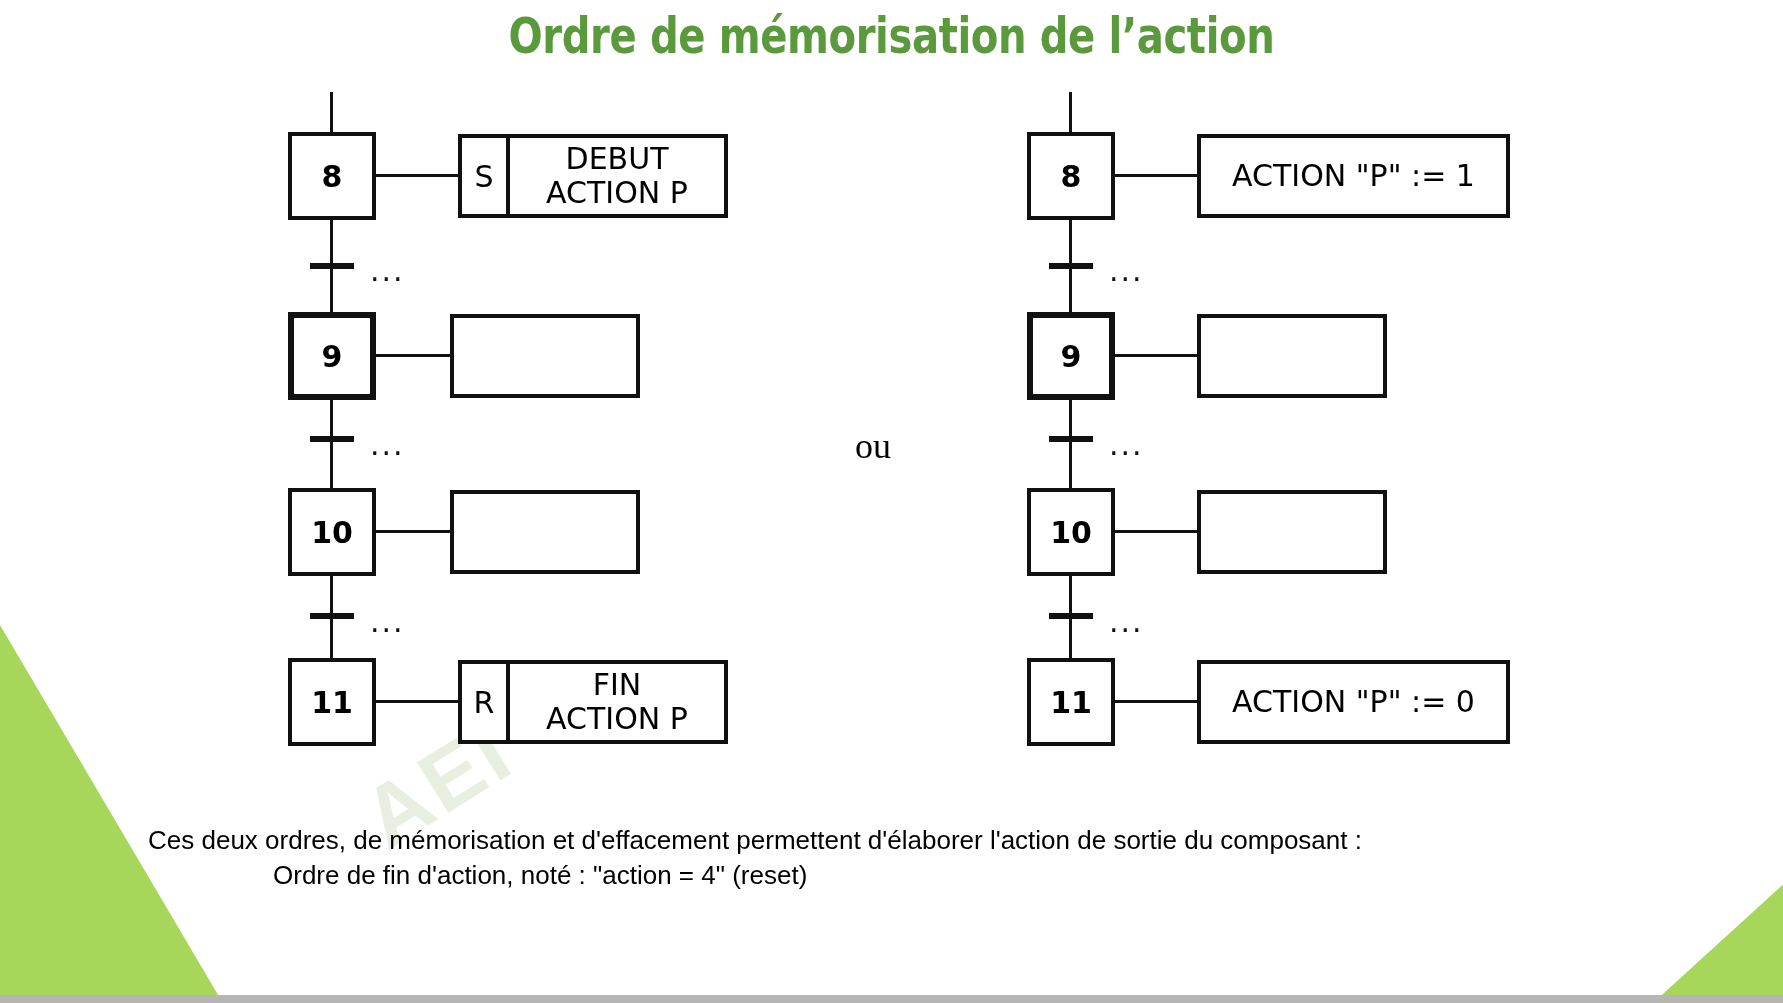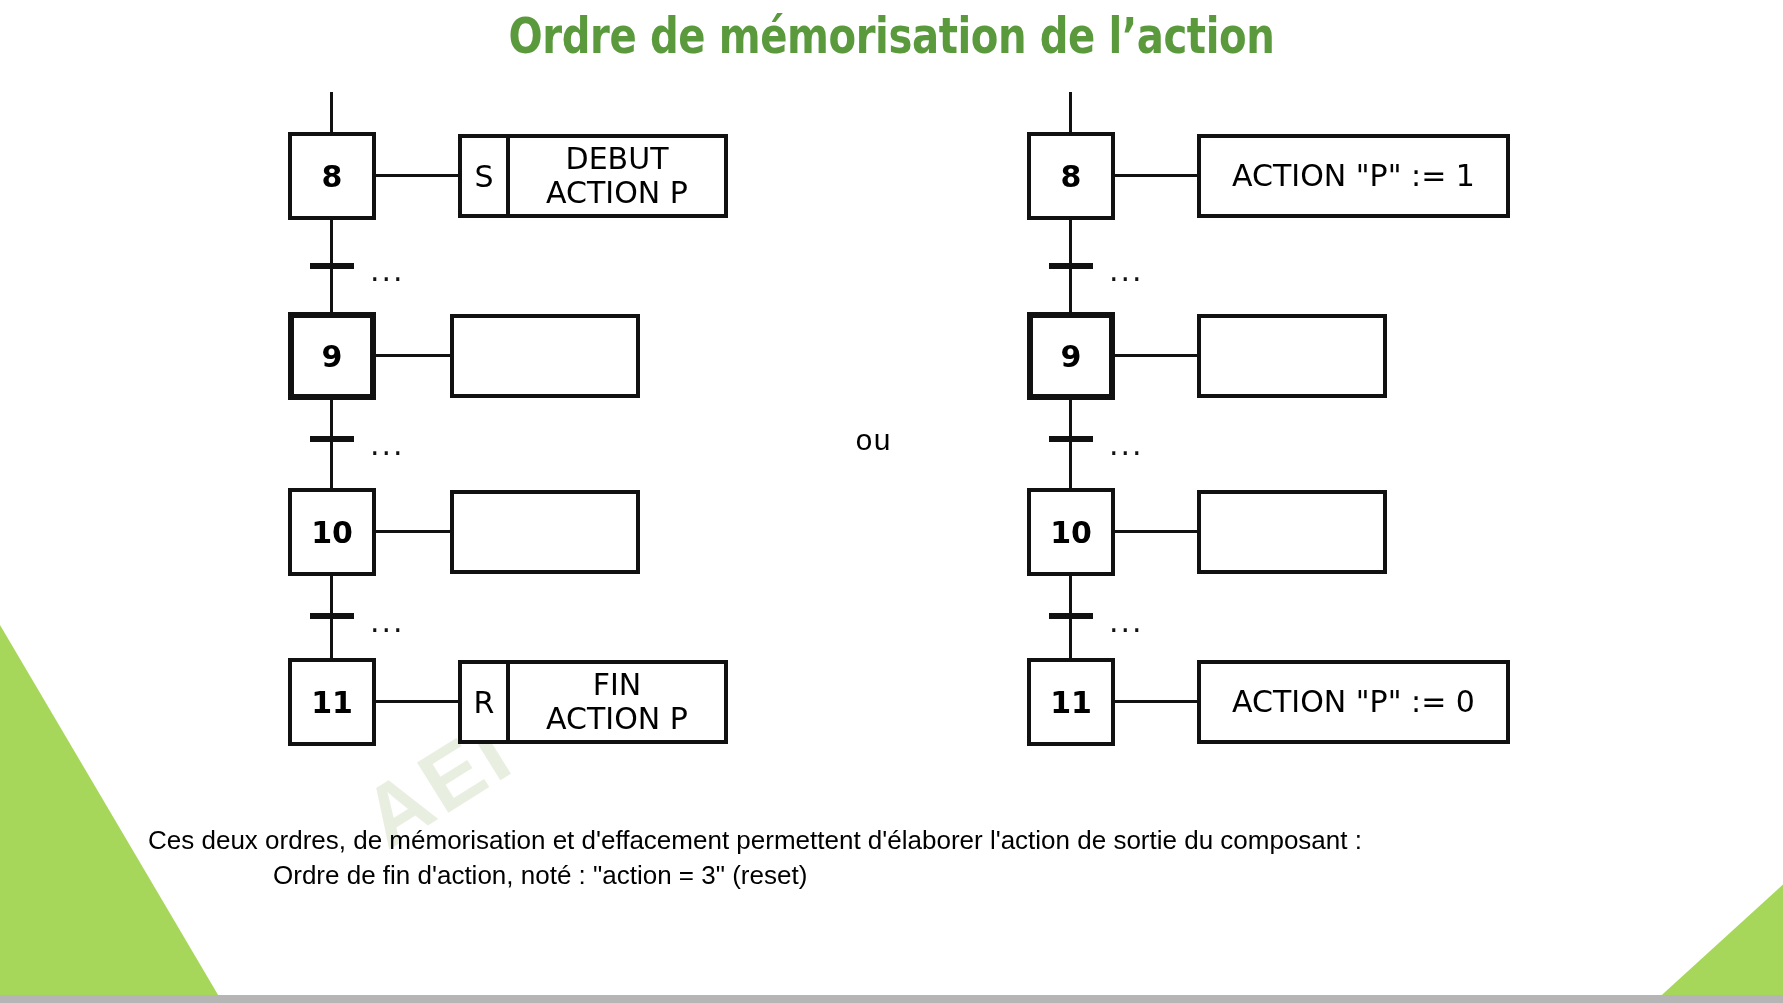--- a/index.html
+++ b/index.html
@@ -144,23 +144,23 @@
   }
   .action-text.single {
     justify-content: center;
   }
 
   
   .ou {
     position: absolute;
     left: 855px;
     top: 425px;
-    font-size: 30px;
-    color: #000;
-    font-family: Liberation Mono, monospace;
+    font-size: 36px;
+    color: #000;
+    font-family: Liberation Serif, serif;
   }
 
   
   .para {
     position: absolute;
     left: 148px;
     top: 825px;
     color: #000;
     font-family: Liberation Sans, sans-serif;
     font-size: 26px;
@@ -290,16 +290,16 @@
       <span>11</span>
     </div>
     <div class="hline" style="left:1115px; top:700px; width:82px;"></div>
     <div class="action-box" style="left:1197px; top:660px; width:313px; height:84px;">
       <div class="action-text single">ACTION "P" := 0</div>
     </div>
   </div>
 
   <div class="para">
     <p class="l1">Ces deux ordres, de mémorisation et d'effacement permettent d'élaborer l'action de sortie du composant :</p>
-    <p class="l3">Ordre de fin d'action, noté : "action = 3" (reset)</p>
+    <p class="l3">Ordre de fin d'action, noté : "action = 4" (reset)</p>
   </div>
 
 </div>
 
 </body></html>

